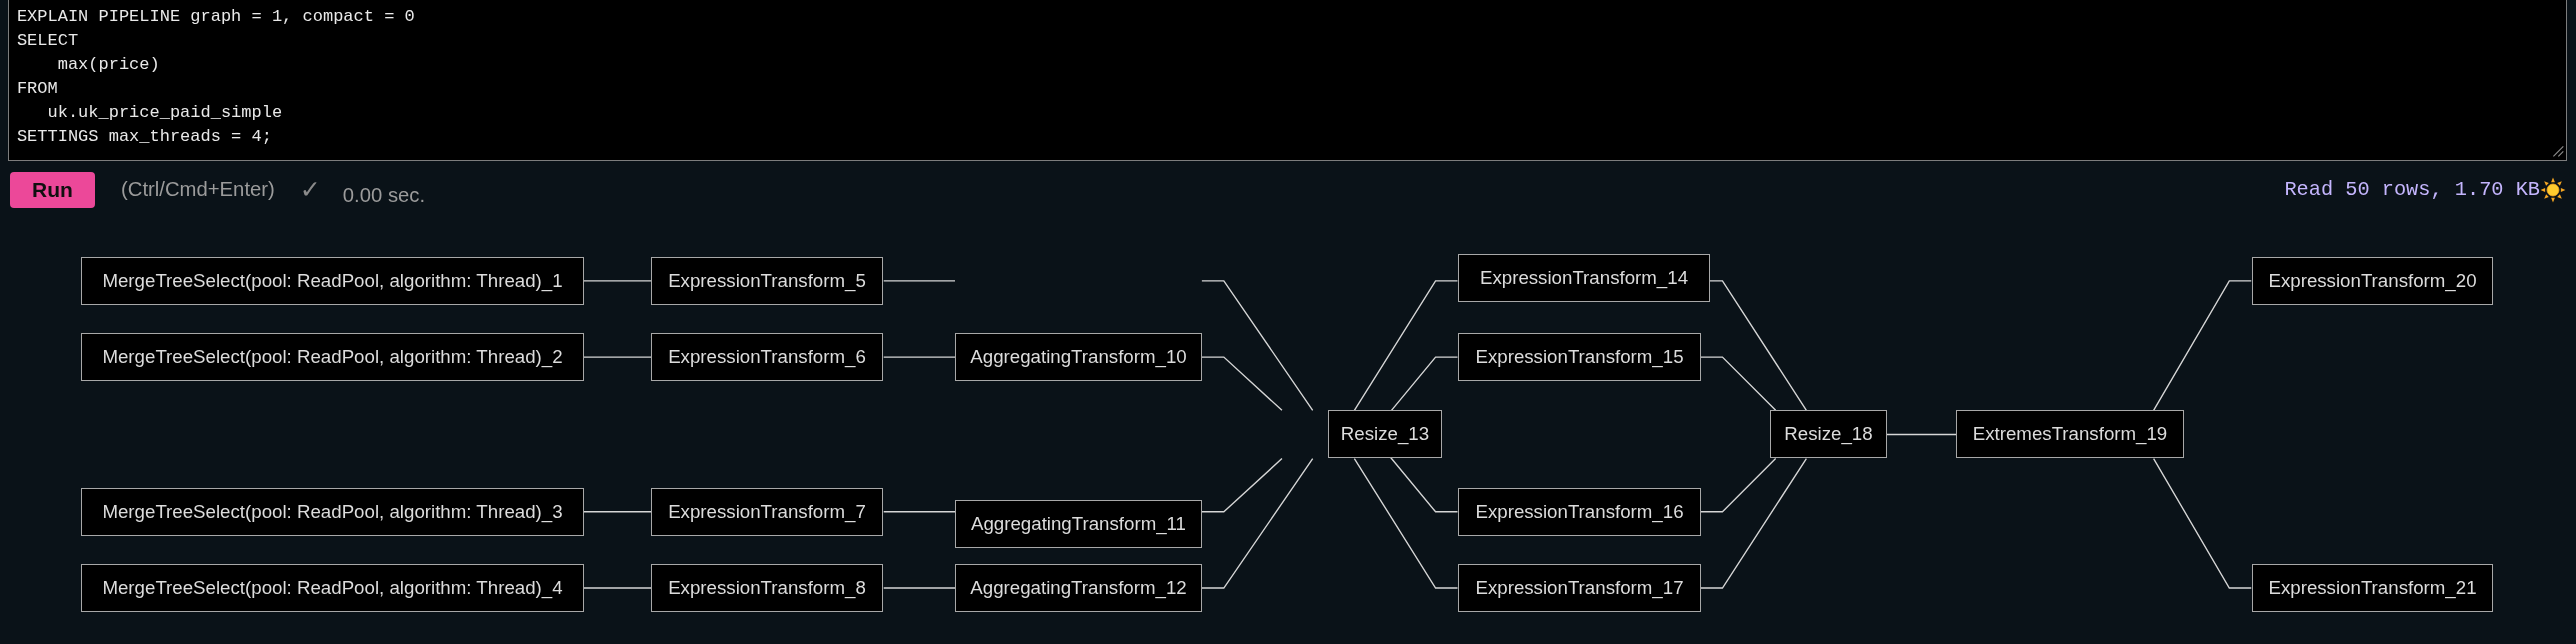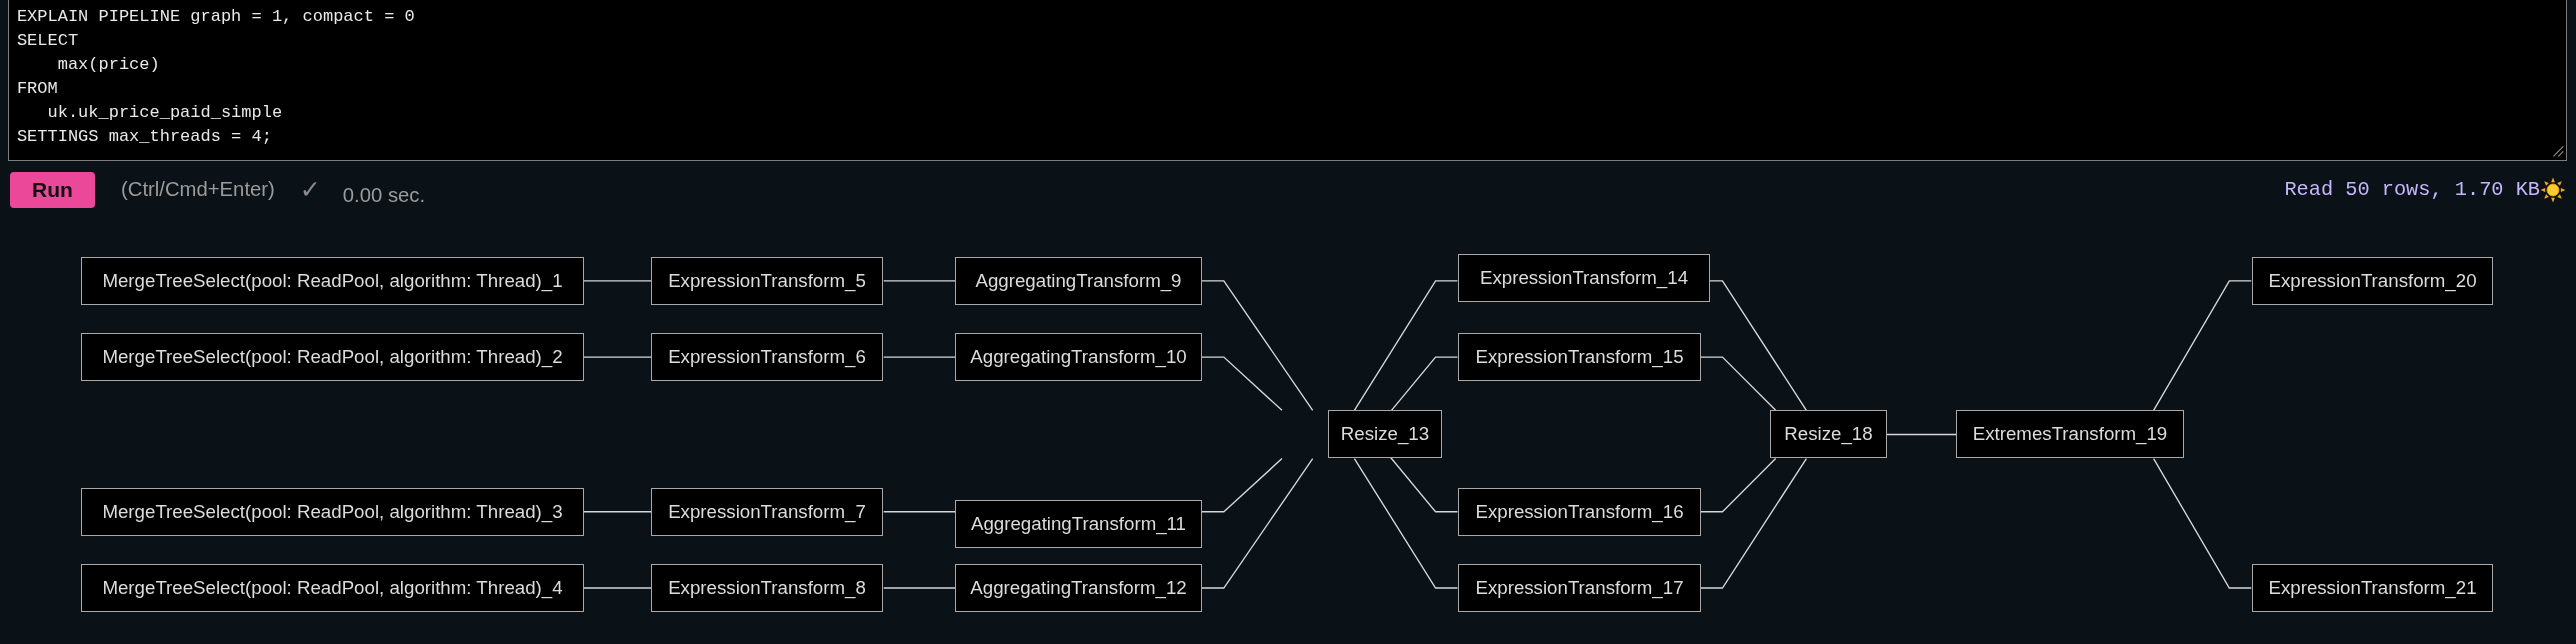--- a/index.html
+++ b/index.html
@@ -72,21 +72,20 @@
       <polyline points="3925,836 4063,1072 4103,1072"></polyline>
     </svg>
 <div class="node" style="left: 81px; top: 257px; width: 503px; height: 48px;">MergeTreeSelect(pool: ReadPool, algorithm: Thread)_1</div>
     <div class="node" style="left: 81px; top: 333px; width: 503px; height: 48px;">MergeTreeSelect(pool: ReadPool, algorithm: Thread)_2</div>
     <div class="node" style="left: 81px; top: 488px; width: 503px; height: 48px;">MergeTreeSelect(pool: ReadPool, algorithm: Thread)_3</div>
     <div class="node" style="left: 81px; top: 564px; width: 503px; height: 48px;">MergeTreeSelect(pool: ReadPool, algorithm: Thread)_4</div>
     <div class="node" style="left: 651px; top: 257px; width: 232px; height: 48px;">ExpressionTransform_5</div>
     <div class="node" style="left: 651px; top: 333px; width: 232px; height: 48px;">ExpressionTransform_6</div>
     <div class="node" style="left: 651px; top: 488px; width: 232px; height: 48px;">ExpressionTransform_7</div>
     <div class="node" style="left: 651px; top: 564px; width: 232px; height: 48px;">ExpressionTransform_8</div>
-    <div class="node" style="left: 955px; top: 257px; width: 247px; height: 48px;">AggregatingTransform_9</div>
     <div class="node" style="left: 955px; top: 333px; width: 247px; height: 48px;">AggregatingTransform_10</div>
     <div class="node" style="left: 955px; top: 488px; width: 247px; height: 48px; margin-top: 12px;">AggregatingTransform_11</div>
     <div class="node" style="left: 955px; top: 564px; width: 247px; height: 48px;">AggregatingTransform_12</div>
     <div class="node" style="left: 1328px; top: 410px; width: 114px; height: 48px;">Resize_13</div>
     <div class="node" style="left: 1458px; top: 254px; width: 252px; height: 48px;">ExpressionTransform_14</div>
     <div class="node" style="left: 1458px; top: 333px; width: 243px; height: 48px;">ExpressionTransform_15</div>
     <div class="node" style="left: 1458px; top: 488px; width: 243px; height: 48px;">ExpressionTransform_16</div>
     <div class="node" style="left: 1458px; top: 564px; width: 243px; height: 48px;">ExpressionTransform_17</div>
     <div class="node" style="left: 1770px; top: 410px; width: 117px; height: 48px;">Resize_18</div>
     <div class="node" style="left: 1956px; top: 410px; width: 228px; height: 48px;">ExtremesTransform_19</div>

